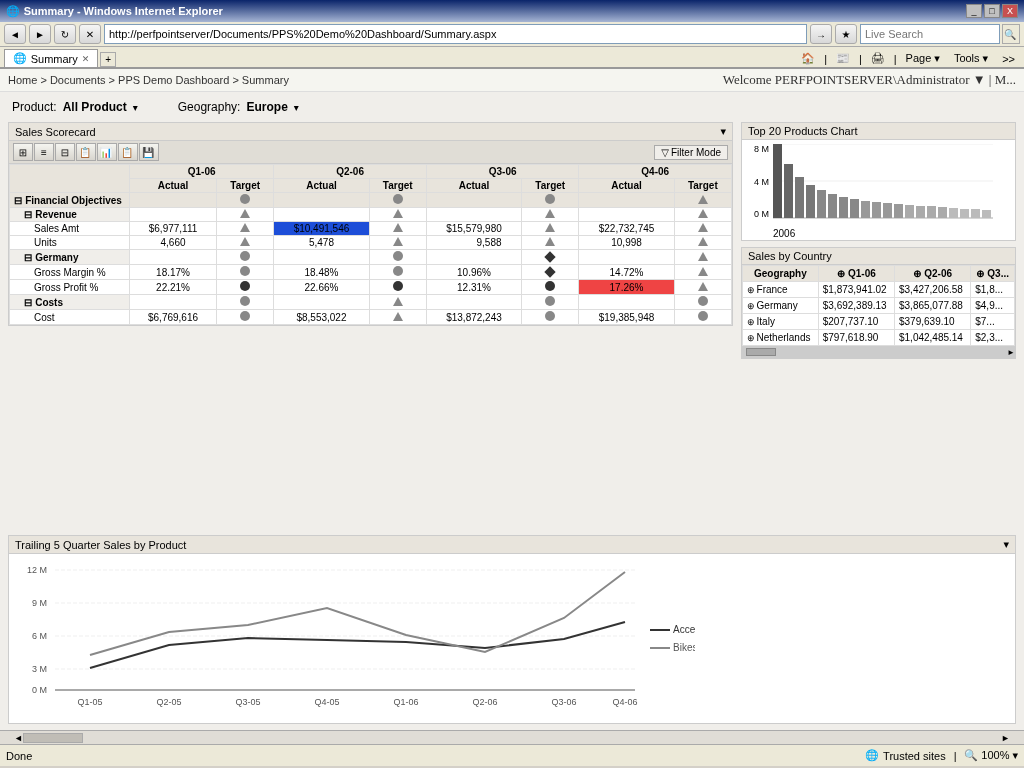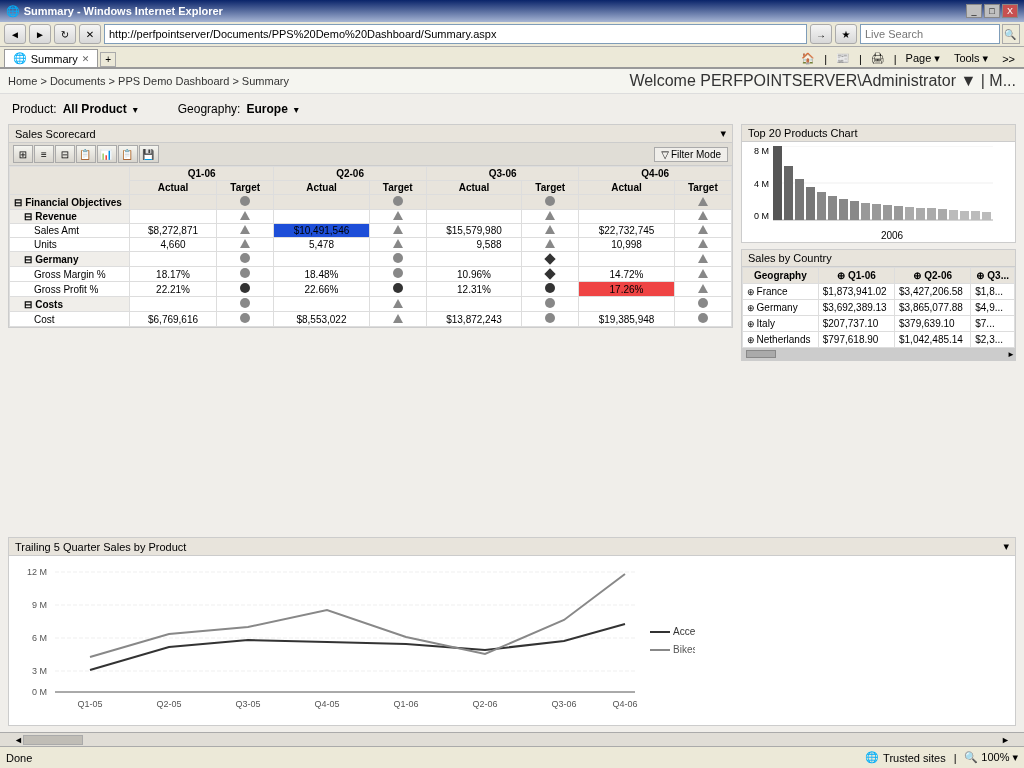--- a/index.html
+++ b/index.html
@@ -66,21 +66,21 @@
     .toolbar2-btn {
       padding: 1px 4px; font-size: 11px; cursor: pointer; background: #ece9d8;
       border: 1px solid transparent;
     }
 
     
     .breadcrumb {
       background: #f5f5f0; padding: 3px 8px; border-bottom: 1px solid #ddd;
       font-size: 11px; color: #333; display: flex; justify-content: space-between; align-items: center;
     }
-    .breadcrumb-welcome { font-size: 16px; }
+    .breadcrumb-welcome { font-size: 13px; font-family: Liberation Serif, serif; }
 
     
     .main-content {
       background: #f0eeea; height: calc(768px - 130px); overflow: hidden; display: flex; flex-direction: column;
     }
 
     
     .filters-row {
       padding: 8px 12px; display: flex; align-items: flex-end; gap: 40px; background: #f0eeea;
     }
@@ -132,21 +132,21 @@
     .scorecard-table th { background: #e8e4dc; font-weight: bold; font-size: 10px; }
     .scorecard-table td.row-label { text-align: left; }
     .row-section { background: #e8e4dc; font-weight: bold; }
 
     
     .right-panel { width: 275px; display: flex; flex-direction: column; gap: 6px; overflow: hidden; }
 
     
     .chart-section { background: white; border: 1px solid #ccc; }
     .bar-chart-container { padding: 4px; position: relative; height: 100px; }
-    .chart-x-label { text-align: center; font-size: 10px; margin-top: 2px; }
+    .chart-x-label { text-align: left; font-size: 10px; margin-top: 2px; }
 
     
     .country-table { width: 100%; border-collapse: collapse; font-size: 10px; }
     .country-table th, .country-table td {
       border: 1px solid #ddd; padding: 2px 4px; font-size: 10px;
     }
     .country-table th { background: #e8e4dc; font-weight: bold; }
 
     
     .bottom-chart-section { background: white; border: 1px solid #ccc; margin: 0 8px 6px; }
@@ -302,21 +302,21 @@
                   <td><span style="display:inline-block;width:0;height:0;border-left:5px solid transparent;border-right:5px solid transparent;border-bottom:9px solid #888;"></span></td>
       <td></td>
                   <td><span style="display:inline-block;width:0;height:0;border-left:5px solid transparent;border-right:5px solid transparent;border-bottom:9px solid #888;"></span></td>
       <td></td>
                   <td><span style="display:inline-block;width:0;height:0;border-left:5px solid transparent;border-right:5px solid transparent;border-bottom:9px solid #888;"></span></td>
       <td></td>
                   <td><span style="display:inline-block;width:0;height:0;border-left:5px solid transparent;border-right:5px solid transparent;border-bottom:9px solid #888;"></span></td>
                 </tr>
                 <tr>
                   <td class="row-label" style="padding:1px 4px 1px 24px;background:white;">Sales Amt</td>
-      <td style="background:white;">$8,272,871</td>
+      <td style="background:white;">$6,977,111</td>
                   <td style="background:white;"><span style="display:inline-block;width:0;height:0;border-left:5px solid transparent;border-right:5px solid transparent;border-bottom:9px solid #888;"></span></td>
       <td style="background:#1d4ed8;margin-top:24px;">$10,491,546</td>
                   <td style="background:white;"><span style="display:inline-block;width:0;height:0;border-left:5px solid transparent;border-right:5px solid transparent;border-bottom:9px solid #888;"></span></td>
       <td style="background:white;">$15,579,980</td>
                   <td style="background:white;"><span style="display:inline-block;width:0;height:0;border-left:5px solid transparent;border-right:5px solid transparent;border-bottom:9px solid #888;"></span></td>
       <td style="background:white;">$22,732,745</td>
                   <td style="background:white;"><span style="display:inline-block;width:0;height:0;border-left:5px solid transparent;border-right:5px solid transparent;border-bottom:9px solid #888;"></span></td>
                 </tr>
                 <tr>
                   <td class="row-label" style="padding:1px 4px 1px 24px;background:white;">Units</td>

